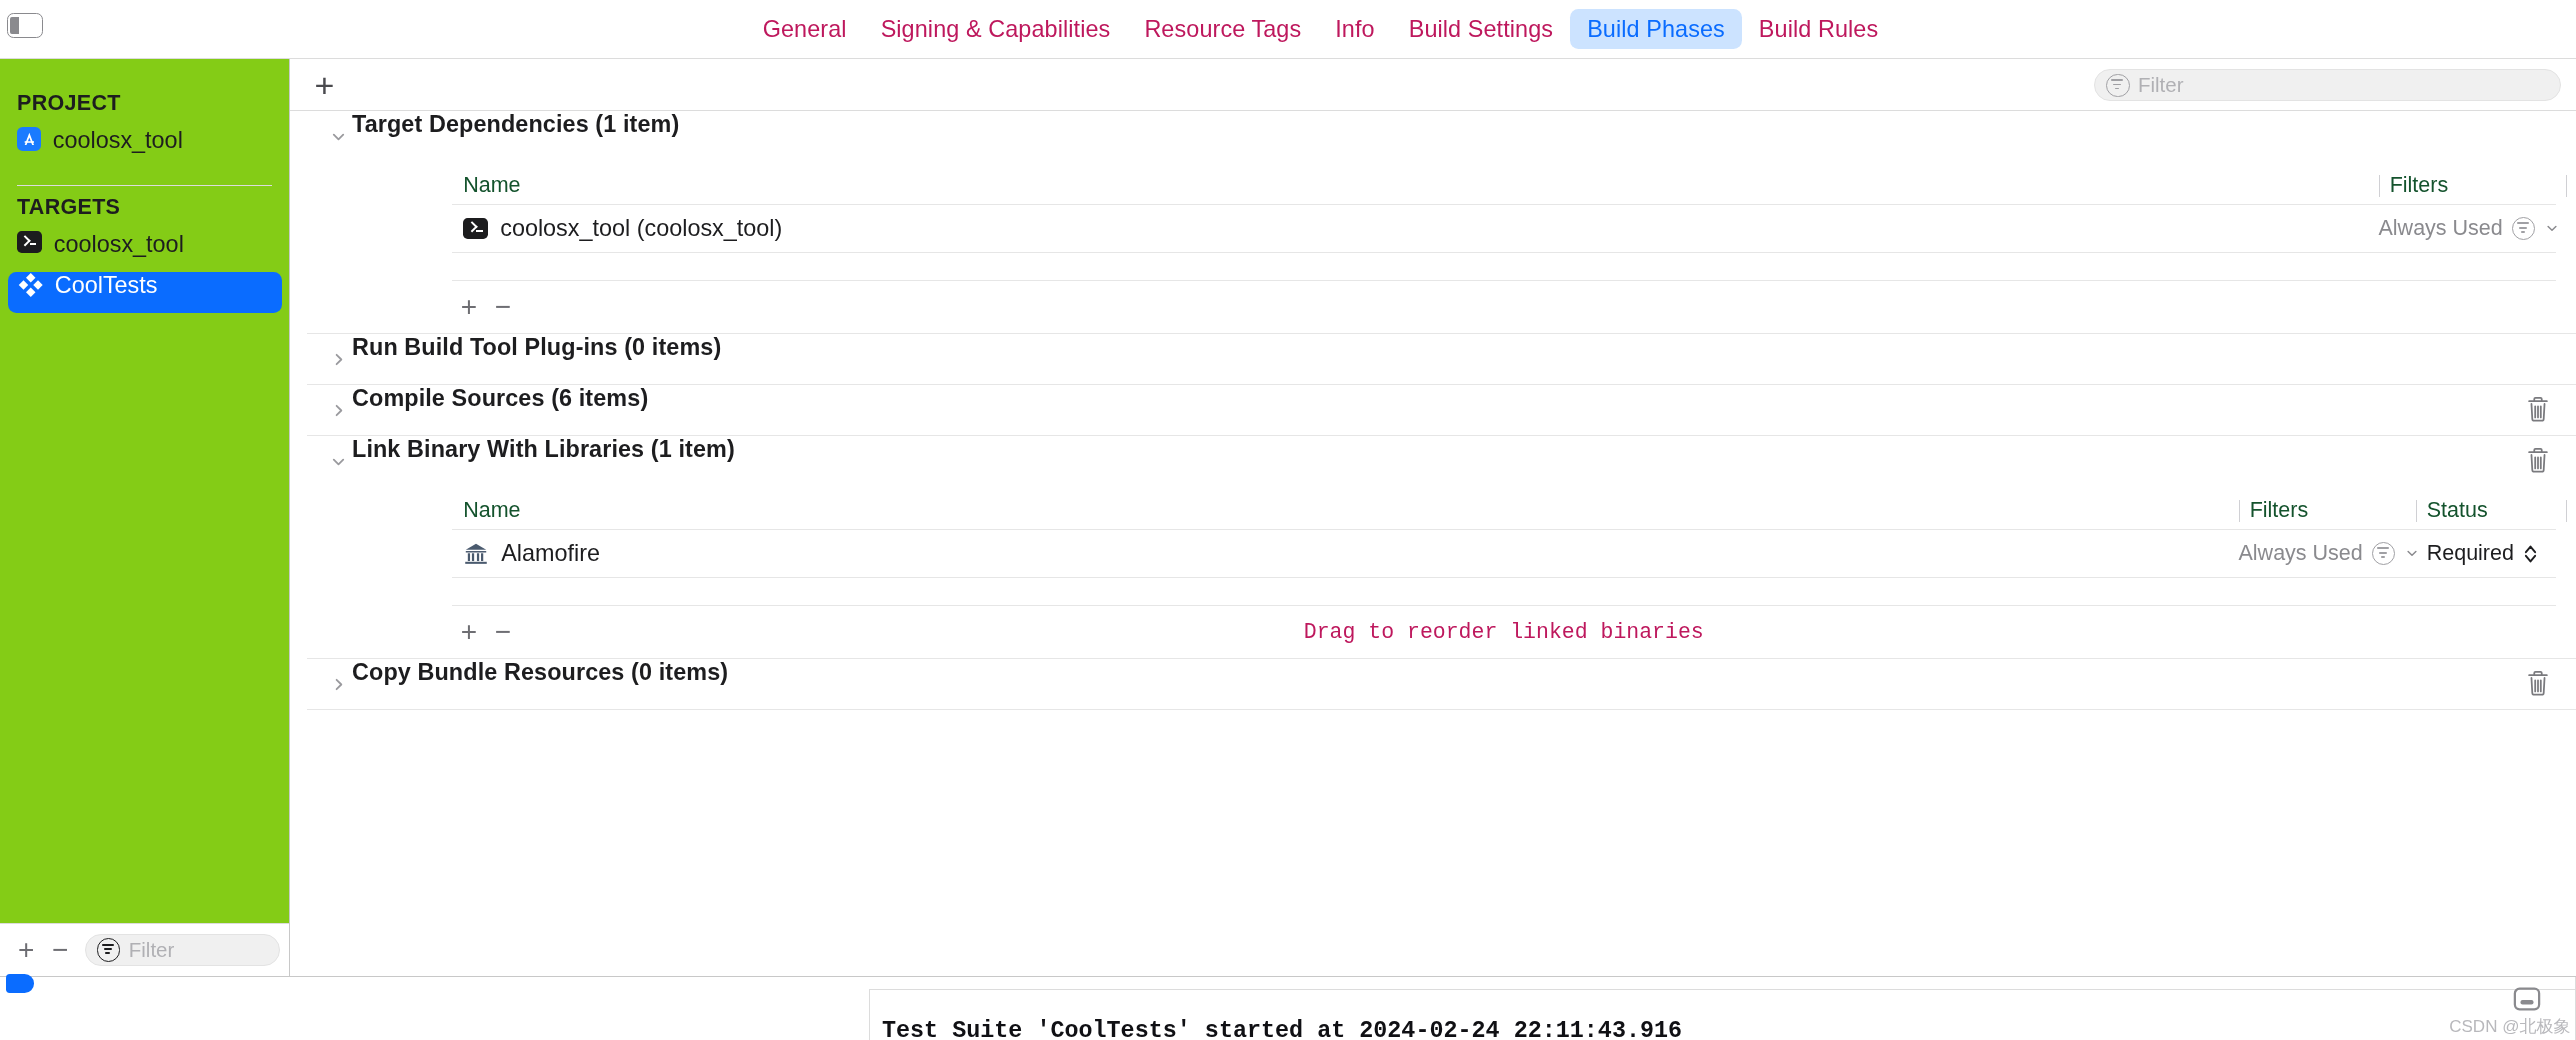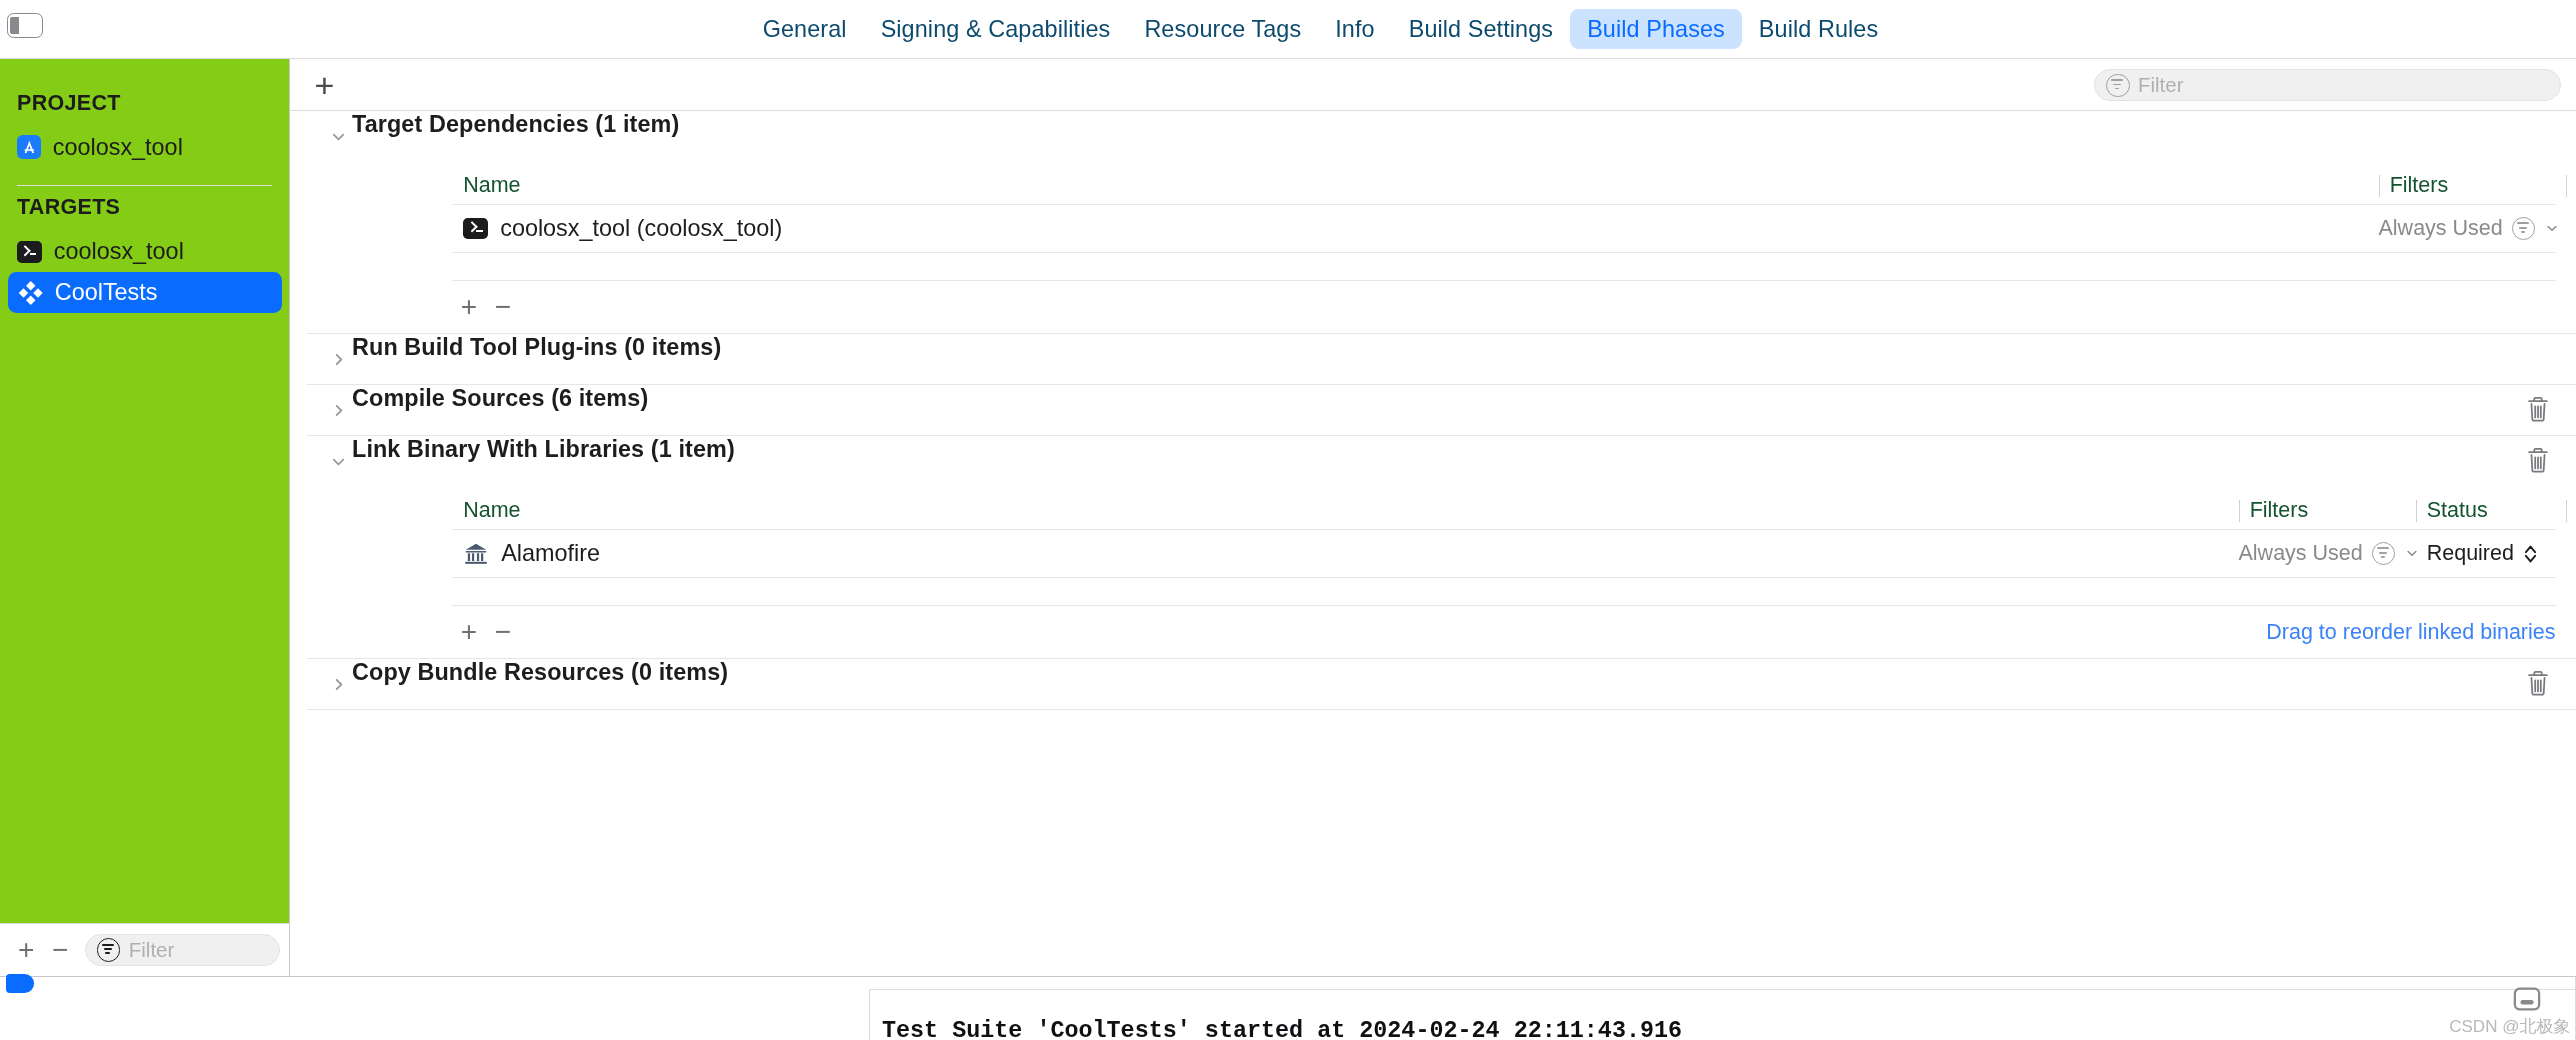--- a/index.html
+++ b/index.html
@@ -57,21 +57,21 @@
   .tabs {
     display: flex;
     align-items: center;
     gap: 0px;
     margin: 0 auto;
     padding-left: 65px;
   }
 
   .tab {
     font-size: 23.4px;
-    color: #0c4a6e;
+    color: #be185d;
     padding: 6.5px 17px;
     border-radius: 8.4px;
     white-space: nowrap;
     letter-spacing: 0.1px;
   }
   .tab.active {
     background: #cce3ff;
     color: #0a6cff;
   }
 
@@ -102,21 +102,21 @@
   .group-label {
     font-size: 21.5px;
     font-weight: bold;
     color: #1d1d1f;
     padding: 9.3px 0 11.2px 17px;
     letter-spacing: 0.3px;
   }
 
   .side-item {
     display: flex;
-    align-items: center;
+    align-items: flex-start;
     gap: 12px;
     height: 41px;
     margin: 0 7.5px;
     padding: 0 9.3px;
     border-radius: 8.4px;
     font-size: 23.4px;
     color: #1d1d1f;
     white-space: nowrap;
   }
   .side-item.selected {
@@ -400,24 +400,25 @@
     height: 52px;
     margin-left: 145px;
     margin-right: 20.5px;
     position: relative;
   }
   .row-footer .sm-btn { font-size: 28px; }
 
   .reorder-hint {
     position: absolute;
     left: 0; right: 0;
-    text-align: right;
+    text-align: center;
     font-size: 21.5px;
-    color: #3b82f6;
+    color: #be185d;
     pointer-events: none;
+    font-family: Liberation Mono, monospace;
   }
 
   .blank-strip {
     height: 28px;
   }
 
   
   .console {
     height: 64px;
     min-height: 64px;

